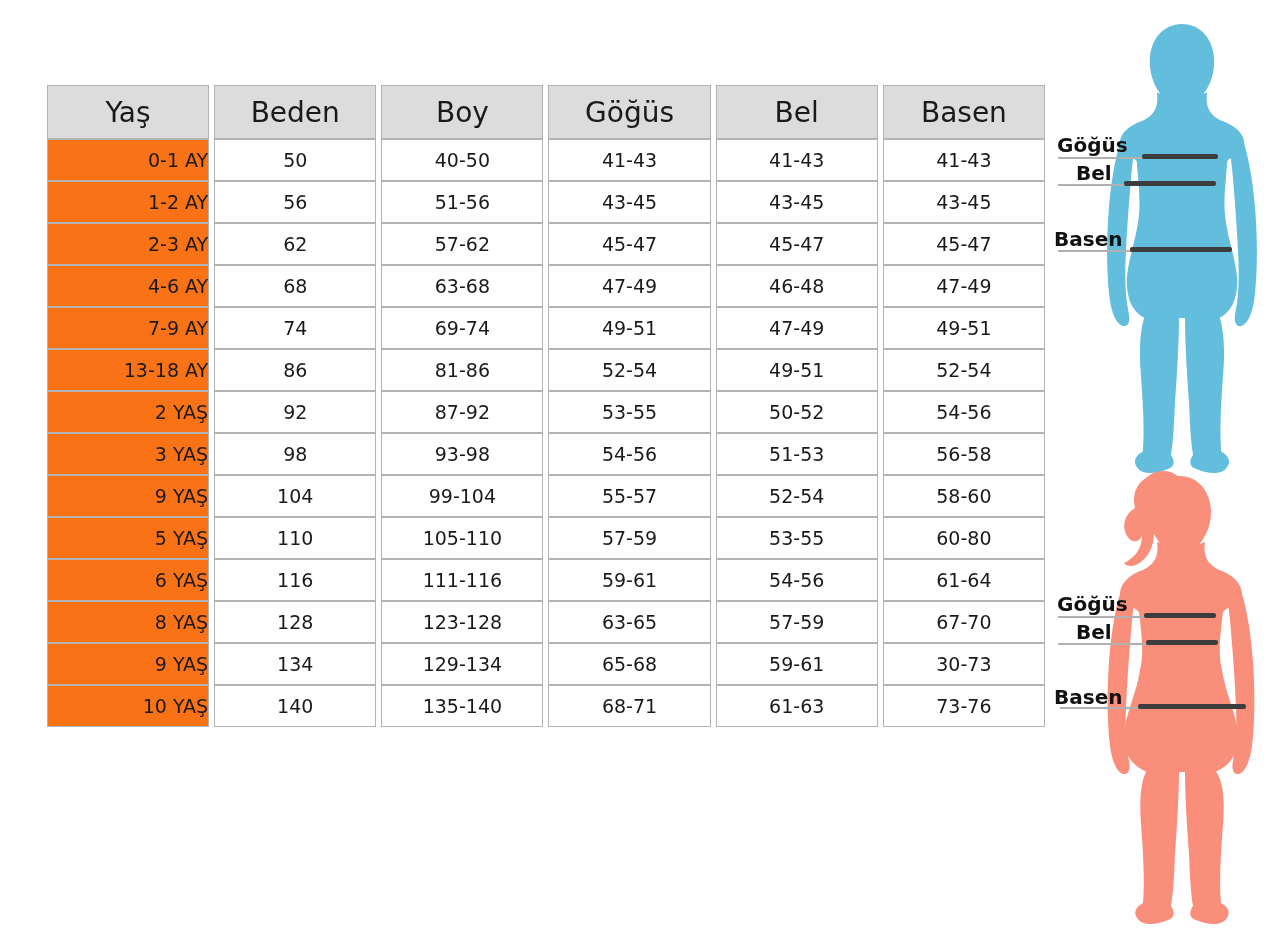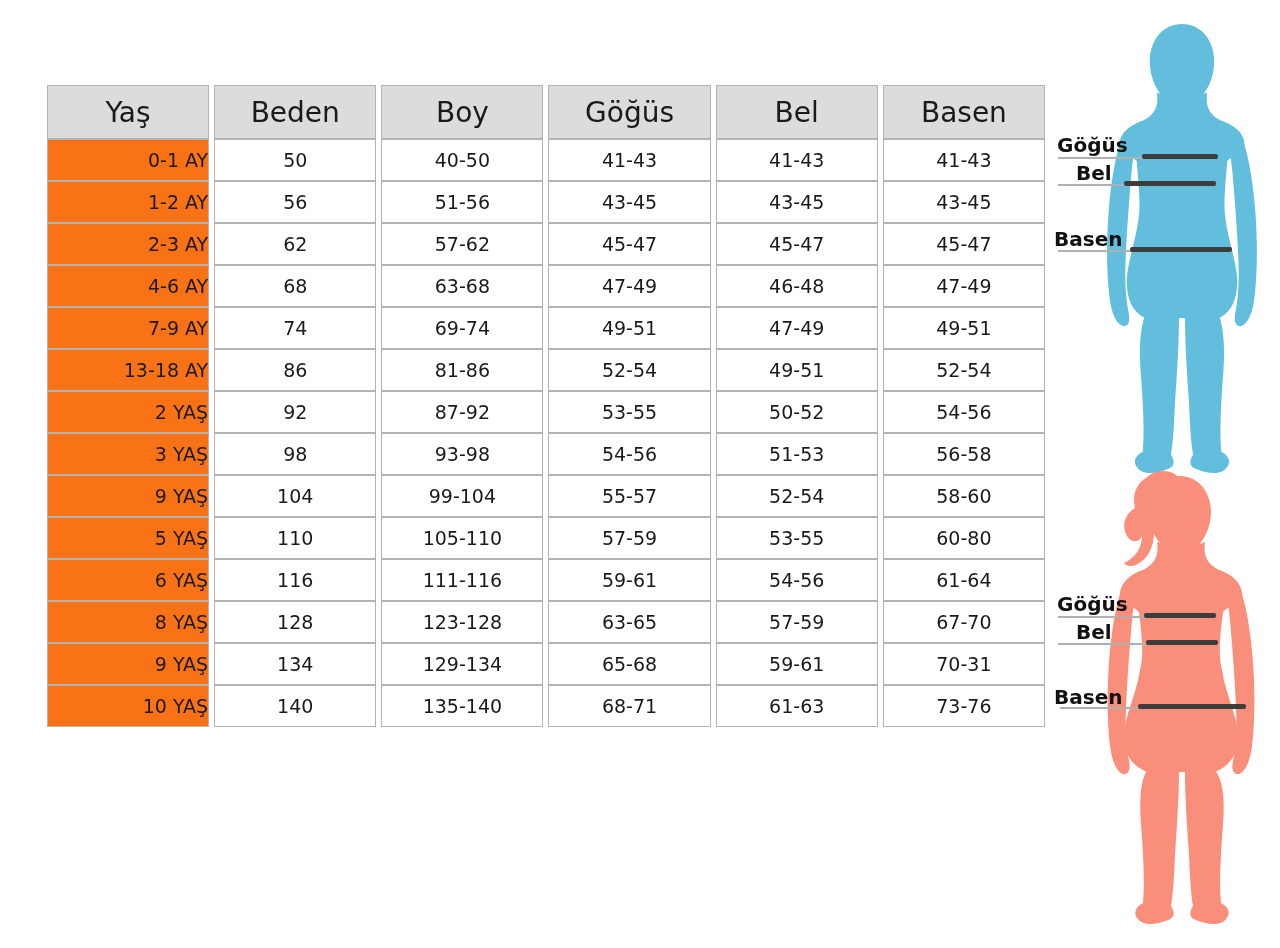--- a/index.html
+++ b/index.html
@@ -193,21 +193,21 @@
           <td>63-65</td>
           <td>57-59</td>
           <td>67-70</td>
         </tr>
         <tr>
           <td>9 YAŞ</td>
           <td>134</td>
           <td>129-134</td>
           <td>65-68</td>
           <td>59-61</td>
-          <td>70-31</td>
+          <td>30-73</td>
         </tr>
         <tr>
           <td>10 YAŞ</td>
           <td>140</td>
           <td>135-140</td>
           <td>68-71</td>
           <td>61-63</td>
           <td>73-76</td>
         </tr>
       </tbody>

